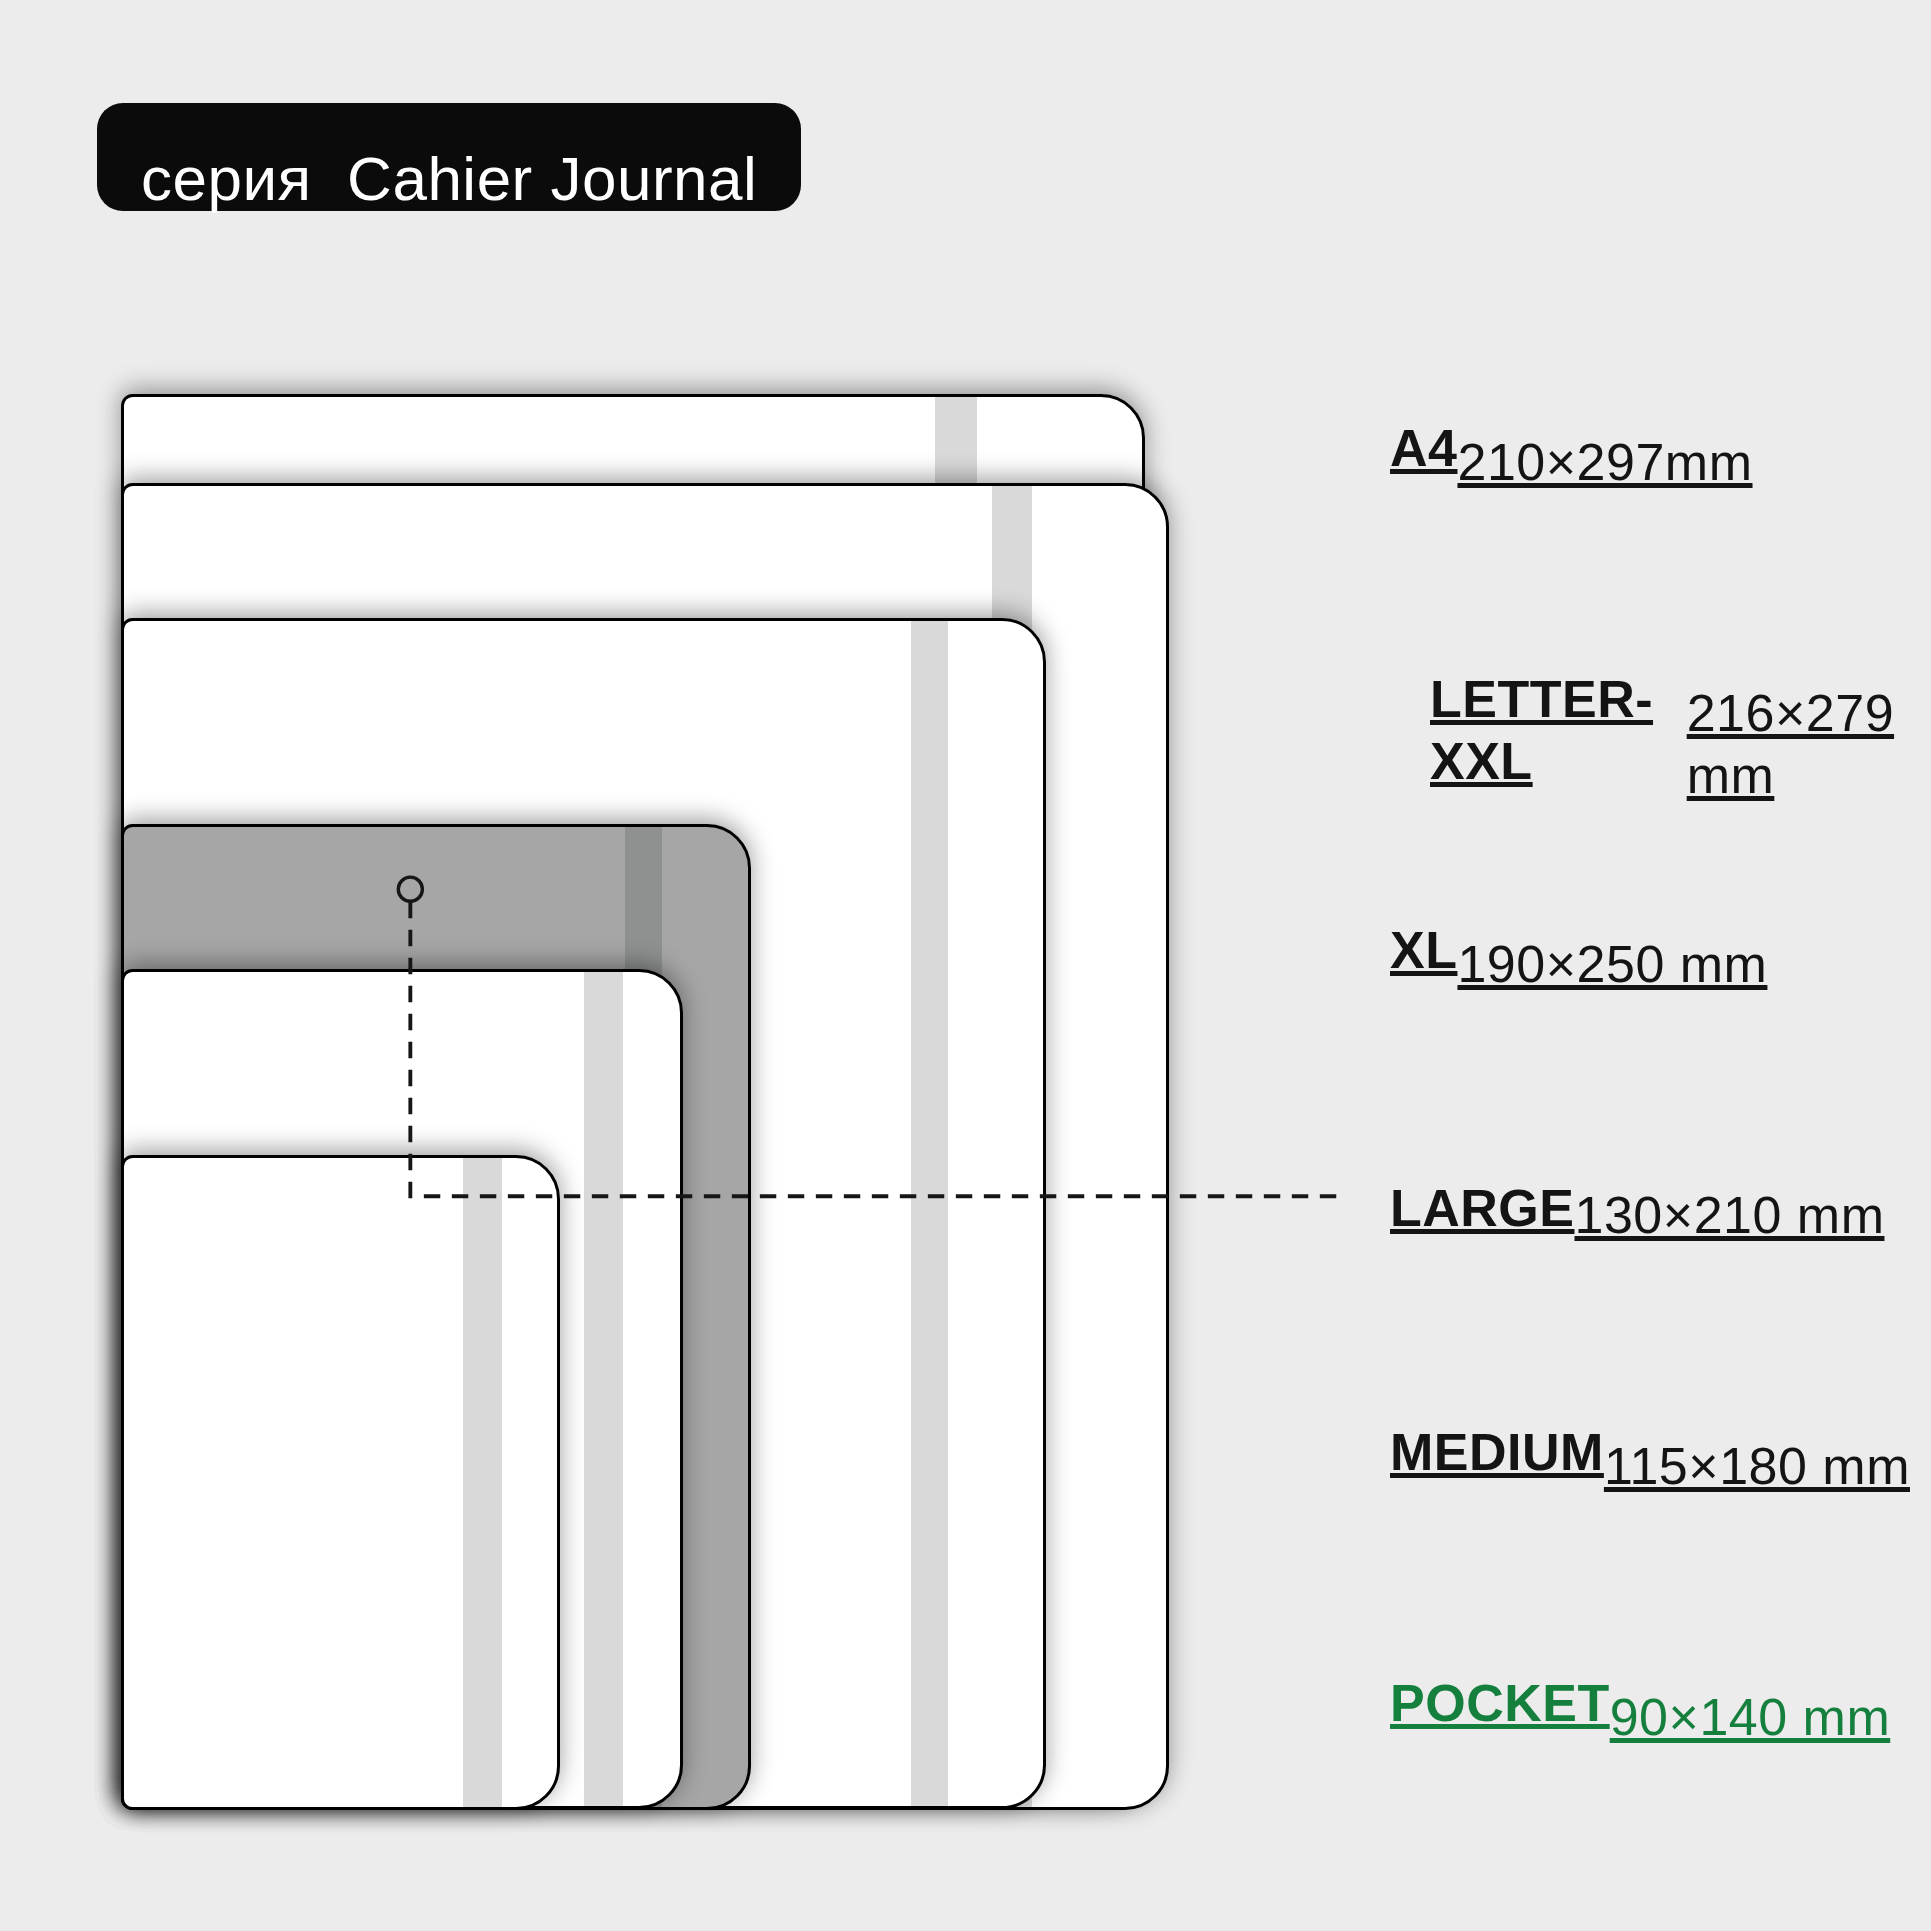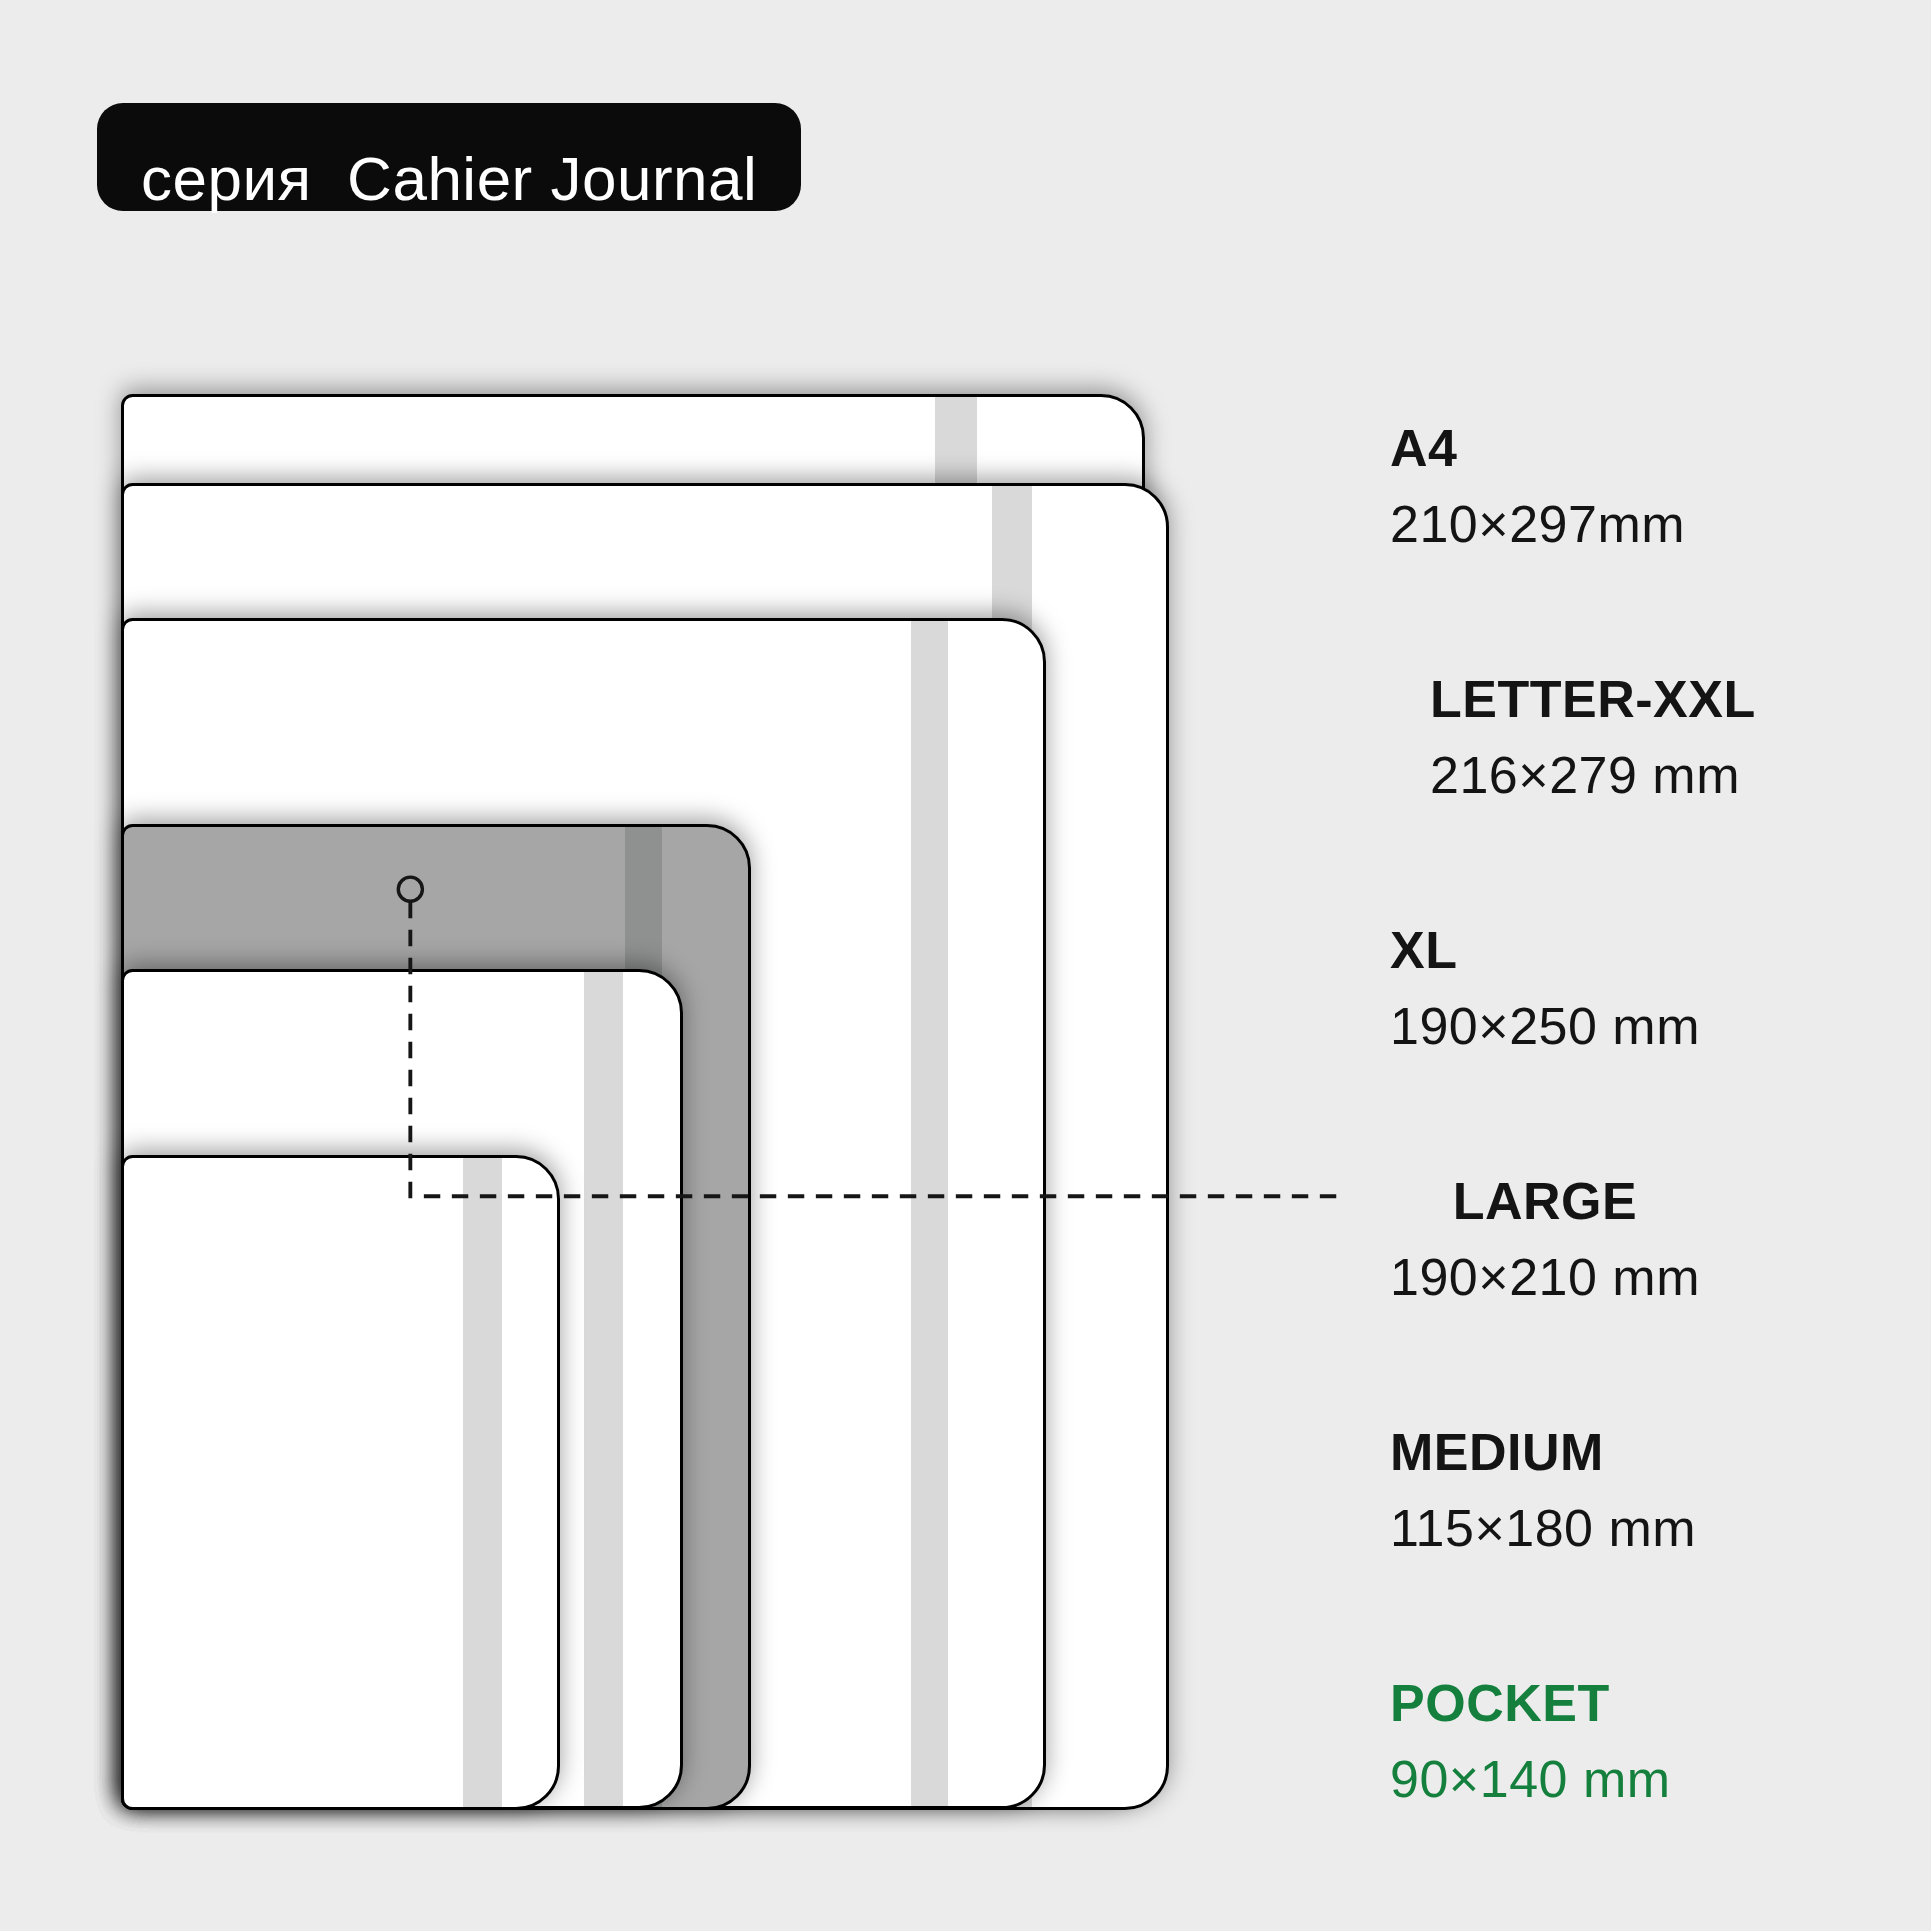--- a/index.html
+++ b/index.html
@@ -50,21 +50,22 @@
     position: absolute;
     left: 0;
     top: 0;
     pointer-events: none;
   }
   
   .size-label {
     position: absolute;
     left: 1390px;
     display: flex;
-    flex-direction: column;
+    flex-direction: row;
+    text-decoration: underline;
   }
   .size-name {
     font-size: 52px;
     font-weight: 700;
     line-height: 62px;
     letter-spacing: 0.5px;
   }
   .size-dimensions {
     font-size: 52px;
     font-weight: 400;
@@ -116,21 +117,21 @@
       <div class="size-label" style="top: 668px; color: rgb(20, 20, 20); margin-left: 40px;">
         <div class="size-name">LETTER-XXL</div>
         <div class="size-dimensions">216×279 mm</div>
       </div>
       <div class="size-label" style="top: 919px; color: rgb(20, 20, 20);">
         <div class="size-name">XL</div>
         <div class="size-dimensions">190×250 mm</div>
       </div>
       <div class="size-label" style="top: 1170px; color: rgb(20, 20, 20); align-items: center;">
         <div class="size-name">LARGE</div>
-        <div class="size-dimensions">190×210 mm</div>
+        <div class="size-dimensions">130×210 mm</div>
       </div>
       <div class="size-label" style="top: 1421px; color: rgb(20, 20, 20);">
         <div class="size-name">MEDIUM</div>
         <div class="size-dimensions">115×180 mm</div>
       </div>
       <div class="size-label" style="top: 1672px; color: #15803d;">
         <div class="size-name">POCKET</div>
         <div class="size-dimensions">90×140 mm</div>
       </div>
     </div>

